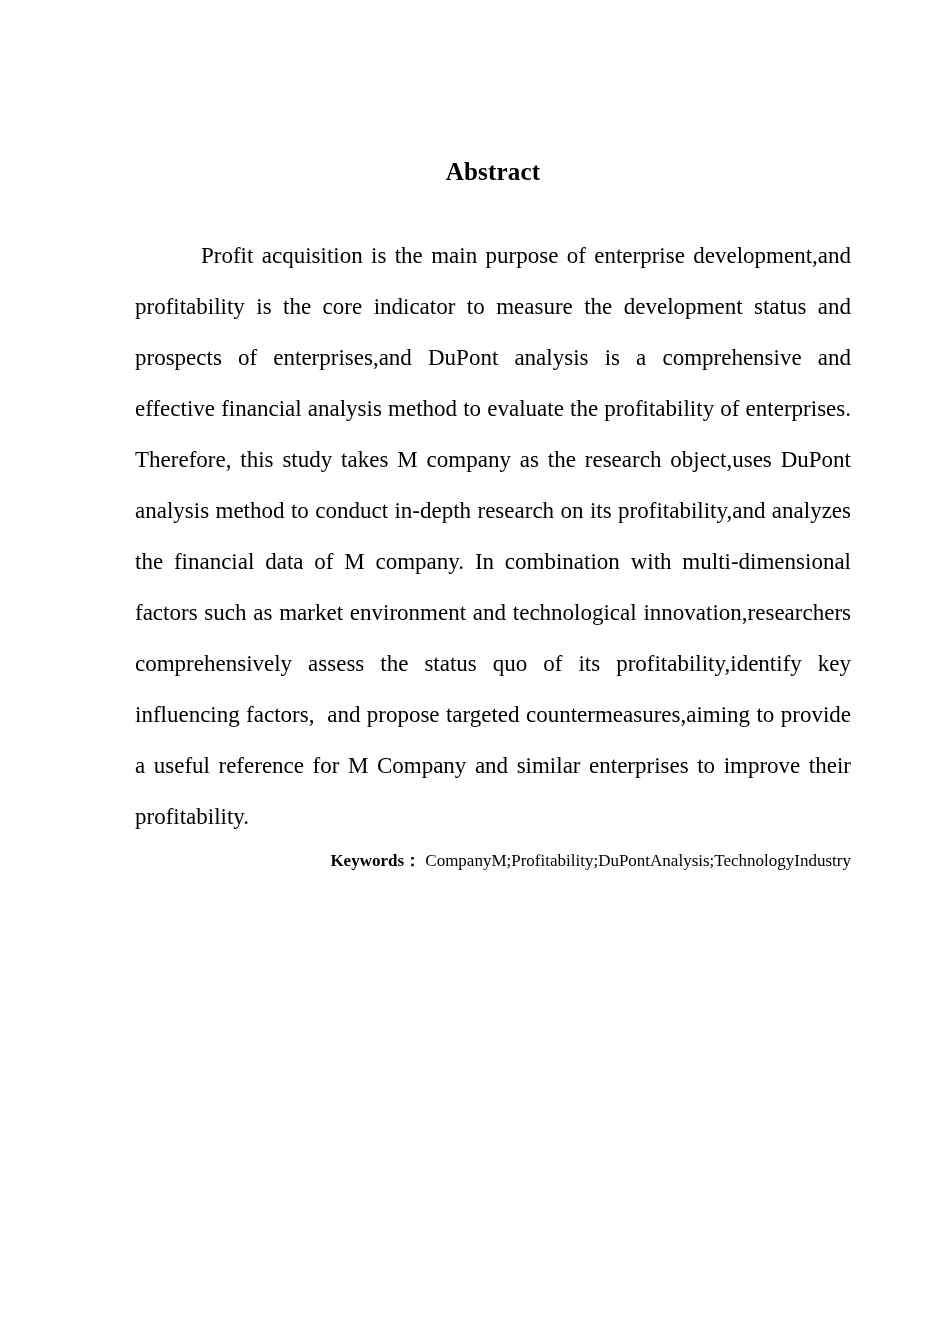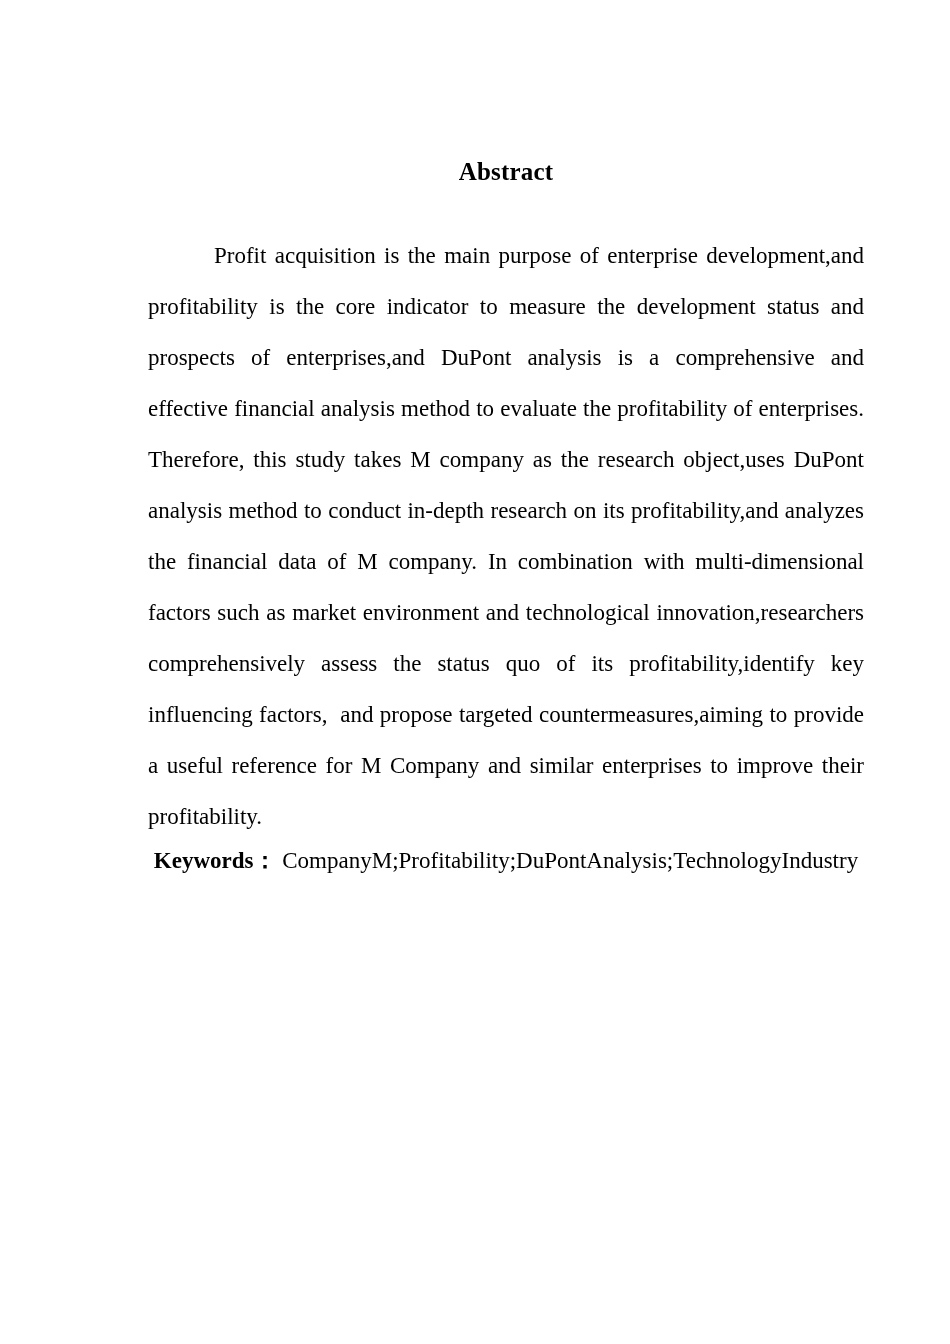--- a/index.html
+++ b/index.html
@@ -24,21 +24,20 @@
     background: #ffffff;
     box-sizing: border-box;
     overflow: hidden;
   }
 
   .content {
     position: absolute;
     left: 135px;
     top: 155px;
     width: 716px;
-    margin-left: 13px;
   }
 
   .abstract-title {
     font-size: 25px;
     font-weight: bold;
     text-align: center;
     letter-spacing: 0.2px;
     line-height: 1.35;
     margin: 0 0 0 0;
   }
@@ -54,24 +53,24 @@
     text-justify: inter-word;
     text-indent: 66px;
     margin: 0;
     white-space: pre-wrap;
     word-spacing: 0.2px;
   }
 
   
 
   .keywords-line {
-    font-size: 23px;
+    font-size: 17px;
     line-height: 38.6px;
     margin: 0;
-    text-align: center;
+    text-align: right;
     white-space: pre-wrap;
   }
 
   .keywords-label {
     font-weight: bold;
   }
 
   .keywords-sep {
     font-weight: bold;
   }

